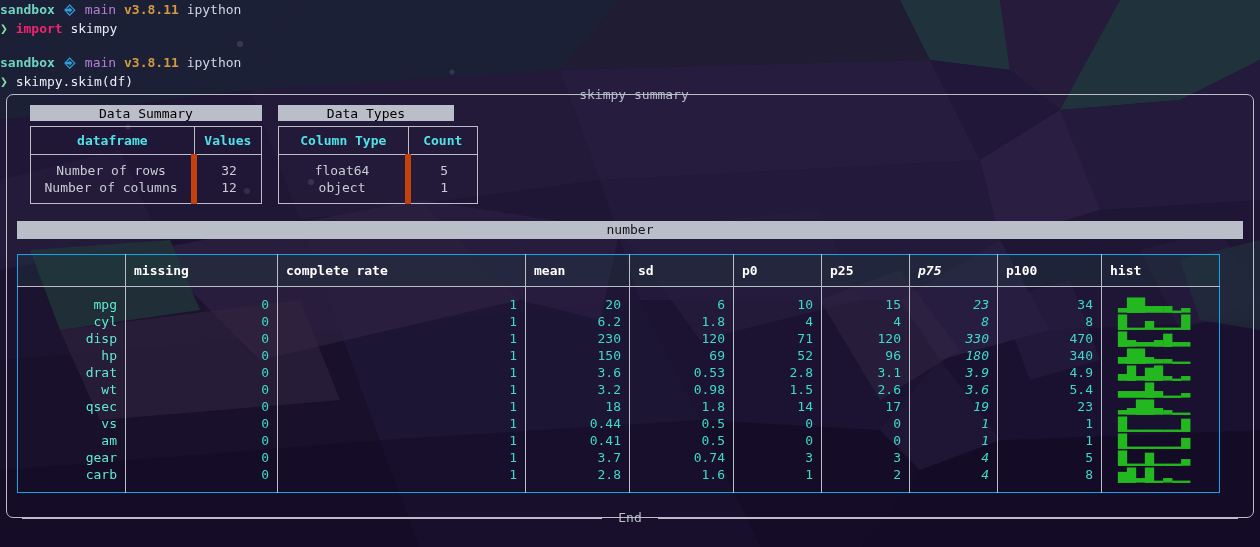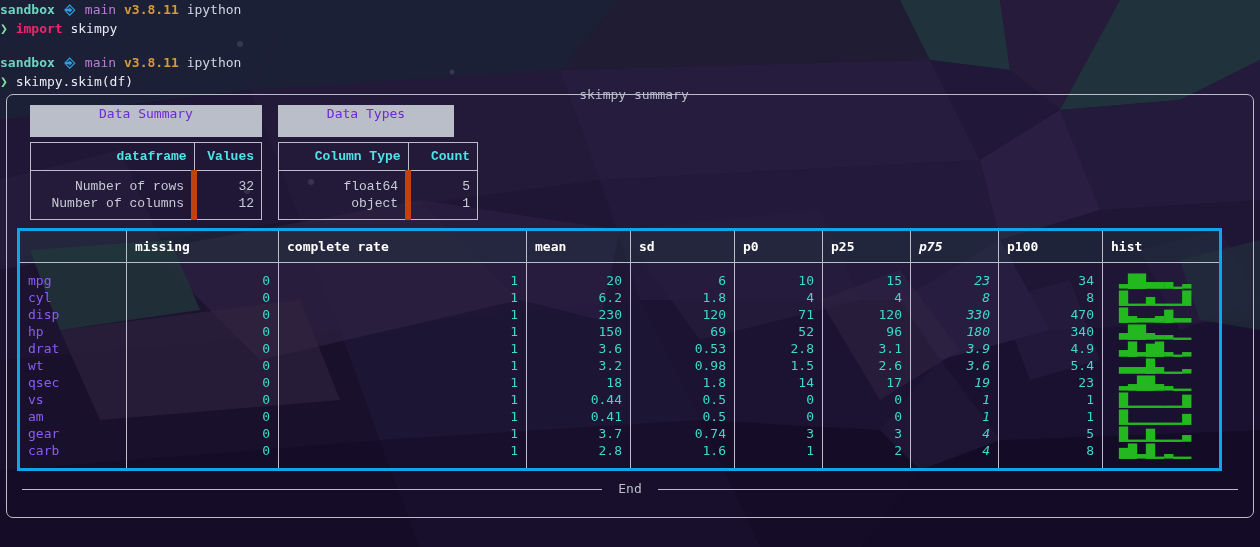--- a/index.html
+++ b/index.html
@@ -84,39 +84,38 @@
 
   
   .top-tables {
     display: flex;
     gap: 16px;
     padding: 4px 14px 0 14px;
   }
   .mini { }
   .mini-cap {
     background: #b9bec9;
-    color: #6d28d9;
+    color: #000000;
     text-align: center;
     font-size: 13px;
     line-height: 18px;
-    height: 32px;
+    height: 16px;
     margin-bottom: 5px;
   }
   table.grid {
     border-collapse: collapse;
     border-spacing: 0;
   }
   table.grid td, table.grid th {
     padding: 0 7px;
     font-weight: normal;
     font-size: 13px;
     line-height: 17px;
-    text-align: right;
+    text-align: center;
     vertical-align: top;
-    font-family: Liberation Mono, monospace;
   }
   .mini table.grid { border: 1px solid #b9bec9; }
   .mini thead th {
     color: #4fe3e8;
     font-weight: bold;
     border-bottom: 1px solid #b9bec9;
     height: 27px;
     line-height: 27px;
     padding-top: 0;
   }
@@ -138,22 +137,22 @@
     text-align: center;
     height: 18px;
     line-height: 18px;
     font-size: 13px;
   }
 
   
   .numtable {
     border-collapse: collapse;
     width: 1202px;
-    margin: 8px 1px;
-    border: 3px solid #0ea5e9;
+    margin: 15px 1px;
+    border: 1px solid #0ea5e9;
     table-layout: fixed;
   }
   .numtable th {
     color: #ffffff;
     font-weight: bold;
     text-align: left;
     font-size: 13px;
     height: 31px;
     line-height: 31px;
     padding: 0 8px;
@@ -166,22 +165,22 @@
     font-size: 13px;
     line-height: 17px;
     padding: 0 8px;
     border-right: 1px solid #b9bec9;
     text-align: right;
     color: #3fd9c9;
     white-space: nowrap;
   }
   .numtable td:last-child { border-right: none; }
   .numtable td.rowname {
-    text-align: left;
-    color: #8b5cf6;
+    text-align: right;
+    color: #5eead4;
   }
   .numtable td.histcell {
     text-align: left;
     color: #23b81f;
     font-size: 15px;
     letter-spacing: 0px;
     line-height: 17px;
     padding-left: 16px;
   }
   .numtable tbody tr:first-child td { padding-top: 9px; }
@@ -327,20 +326,21 @@
             <tr>
               <td>object</td>
               <td class="sep">1</td>
             </tr>
           </tbody>
         </table>
       </div>
 
     </div>
 
+    <div class="section-banner">number</div>
 
     <table class="numtable">
       <thead>
         <tr>
           <th class="c-name"></th>
           <th class="c-missing">missing</th>
           <th class="c-complete">complete rate</th>
           <th class="c-mean">mean</th>
           <th class="c-sd">sd</th>
           <th class="c-p0">p0</th>

